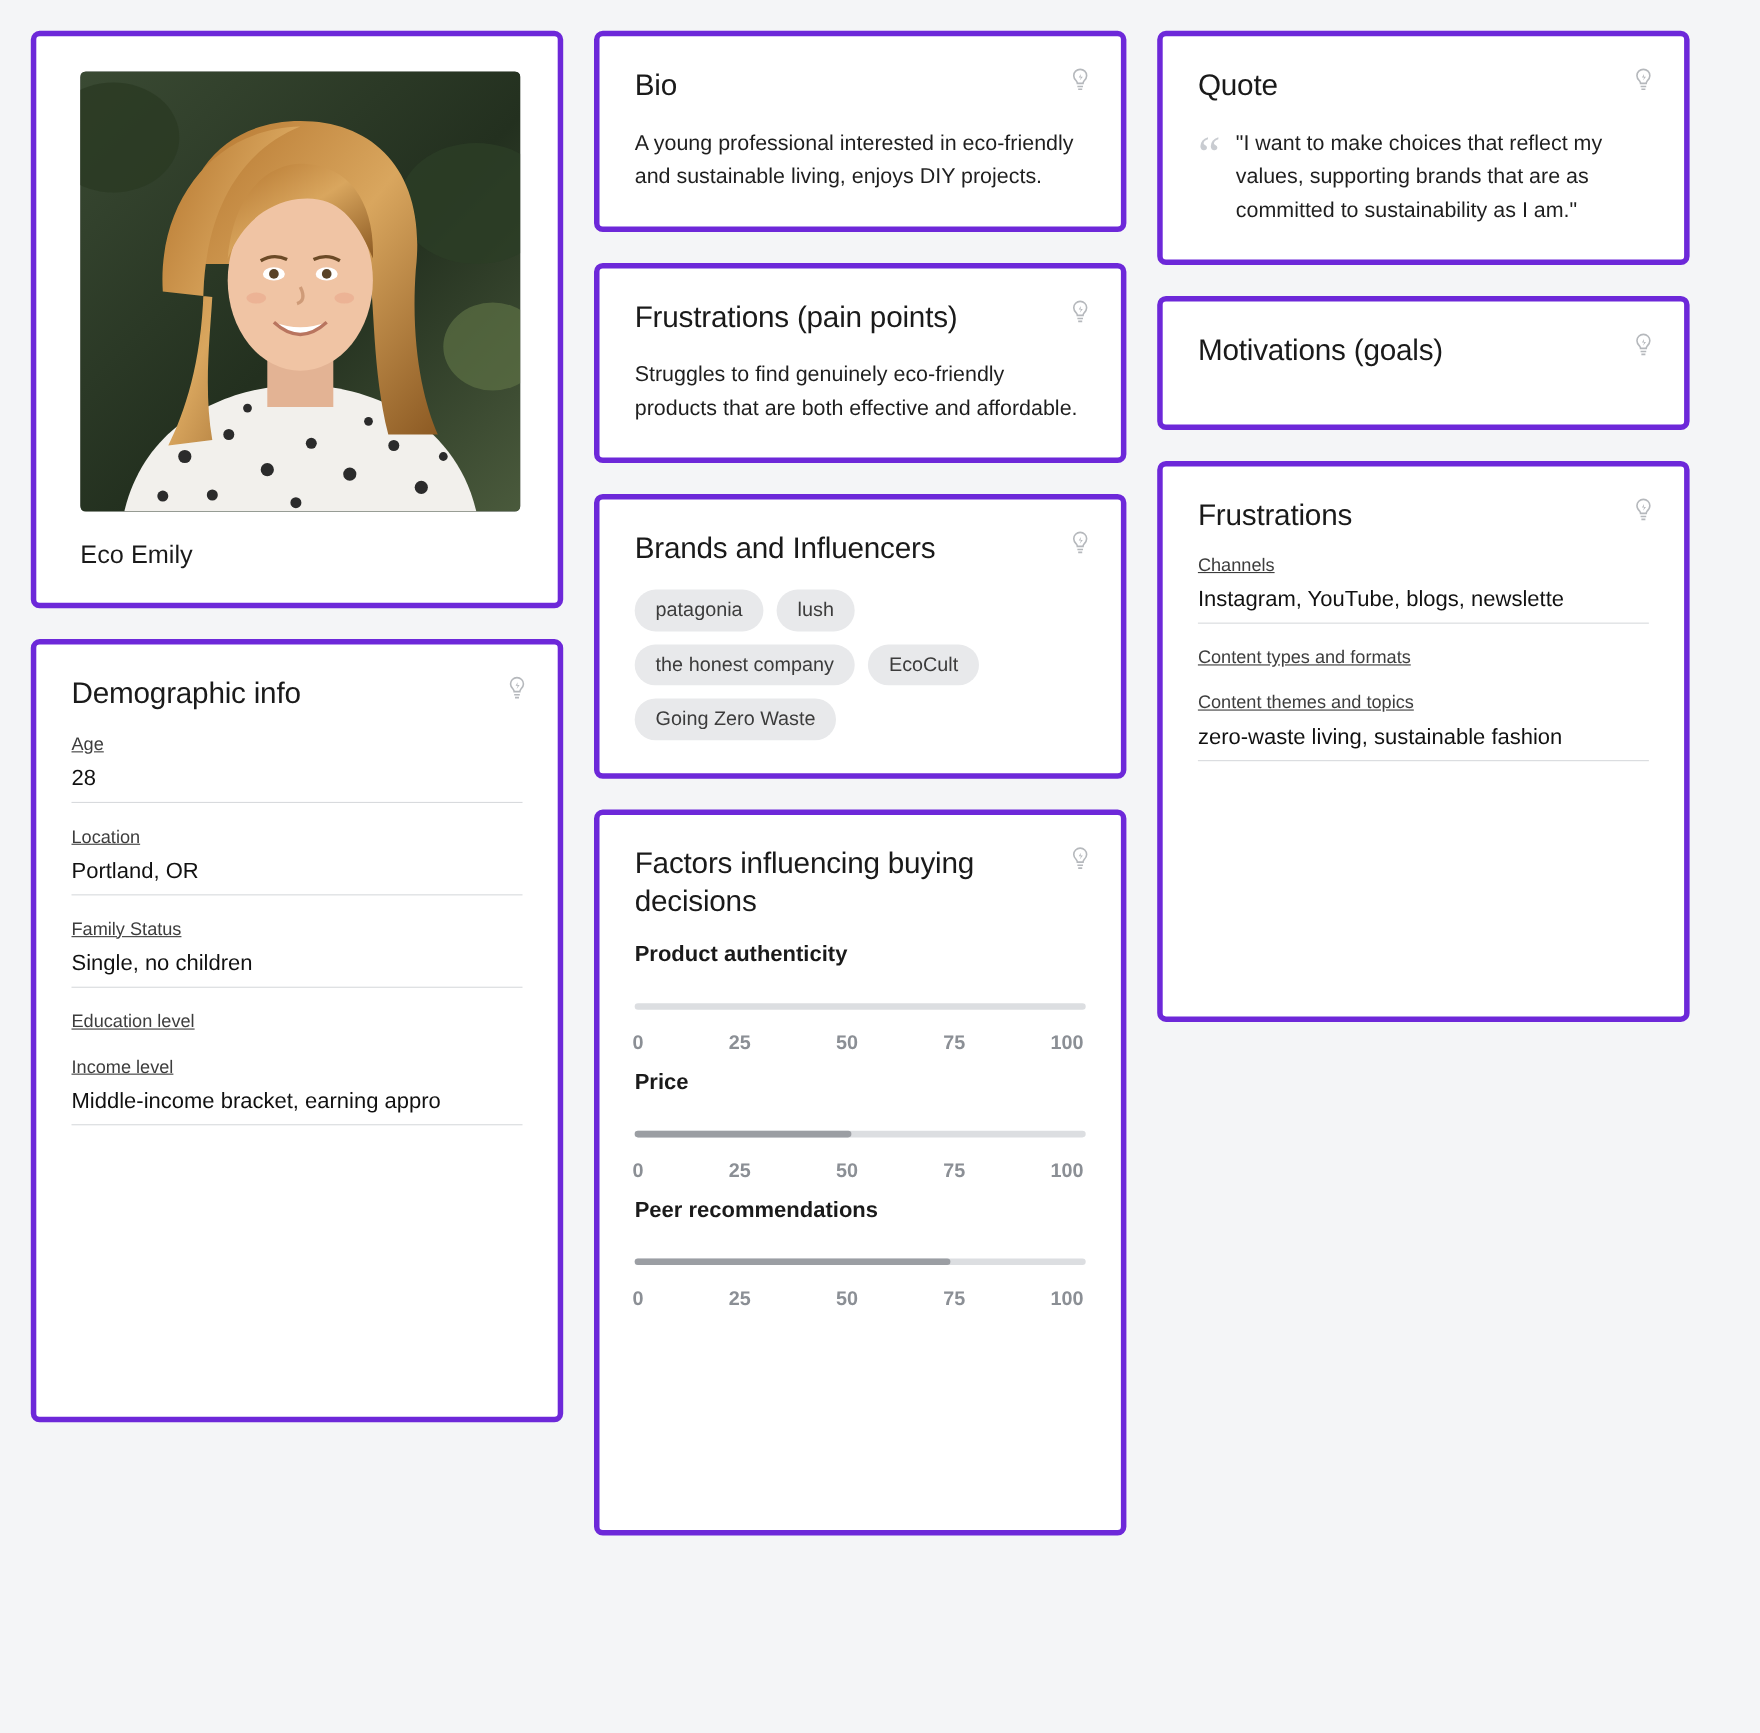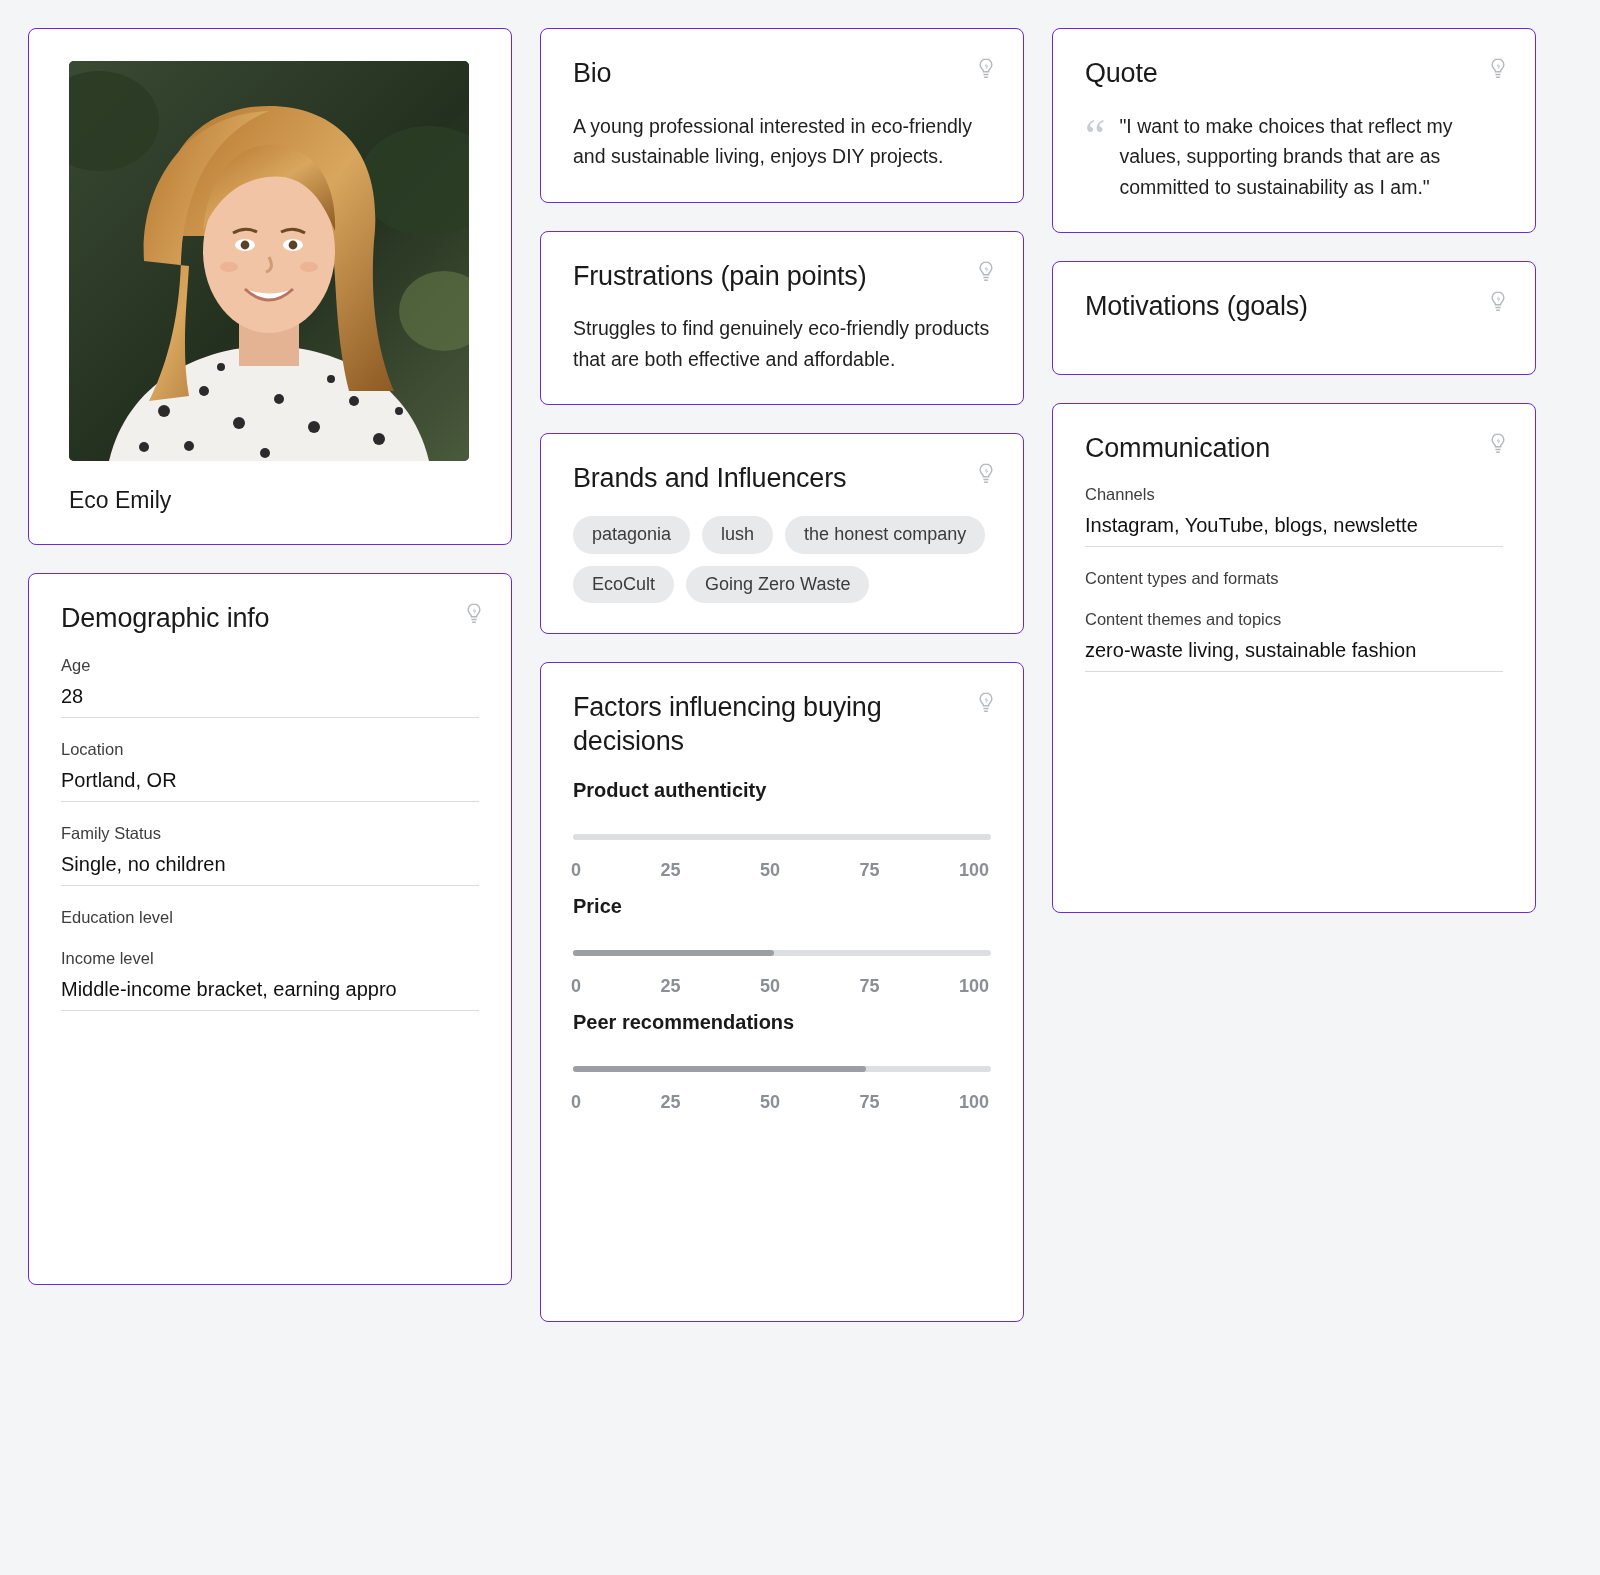--- a/index.html
+++ b/index.html
@@ -13,21 +13,21 @@
   }
   .board {
     display: grid;
     grid-template-columns: 512px 512px 512px;
     column-gap: 0;
     padding: 28px 0 0 28px;
   }
   .col { display: flex; flex-direction: column; gap: 28px; padding-right: 28px; }
   .card {
     background: #ffffff;
-    border: 1px solid #6d28d9;
+    border: 5px solid #6d28d9;
     border-radius: 8px;
     position: relative;
     padding: 28px 32px 30px 32px;
   }
   .card-title {
     font-size: 27px;
     font-weight: 400;
     line-height: 1.25;
     margin: 0 0 20px 0;
     letter-spacing: -0.2px;
@@ -65,20 +65,21 @@
     color: #1a1a1a;
   }
 
   
   .field { margin-bottom: 22px; }
   .field:last-child { margin-bottom: 0; }
   .field-label {
     font-size: 16.5px;
     color: #3d3d3d;
     margin-bottom: 10px;
+    text-decoration: underline;
   }
   .field-value {
     font-size: 20px;
     color: #111;
     padding-bottom: 9px;
     border-bottom: 1px solid #d8dadd;
     white-space: nowrap;
     overflow: hidden;
   }
   .demo-card { min-height: 712px; }
@@ -372,21 +373,21 @@
     </div>
 
     <div class="card comm-card">
       <span class="idea-icon">
         <svg viewBox="0 0 24 26" fill="none" stroke="#7a7f86" stroke-width="1.6">
           <path d="M12 2.2c-3.6 0-6.4 2.8-6.4 6.3 0 2.5 1.5 4 2.6 5.2.7.8 1 1.5 1 2.4h5.6c0-.9.3-1.6 1-2.4 1.1-1.2 2.6-2.7 2.6-5.2 0-3.5-2.8-6.3-6.4-6.3z"></path>
           <path d="M9.2 19.2h5.6M10 22h4"></path>
           <path d="M12.6 6.8l-2 3.4h2.2l-1.2 3.2 3-3.8h-2.2z" fill="#7a7f86" stroke="none"></path>
         </svg>
       </span>
-      <h2 class="card-title">Communication</h2>
+      <h2 class="card-title">Frustrations</h2>
 
       <div class="field">
         <div class="field-label">Channels</div>
         <div class="field-value">Instagram, YouTube, blogs, newslette</div>
       </div>
       <div class="field">
         <div class="field-label">Content types and formats</div>
       </div>
       <div class="field">
         <div class="field-label">Content themes and topics</div>

